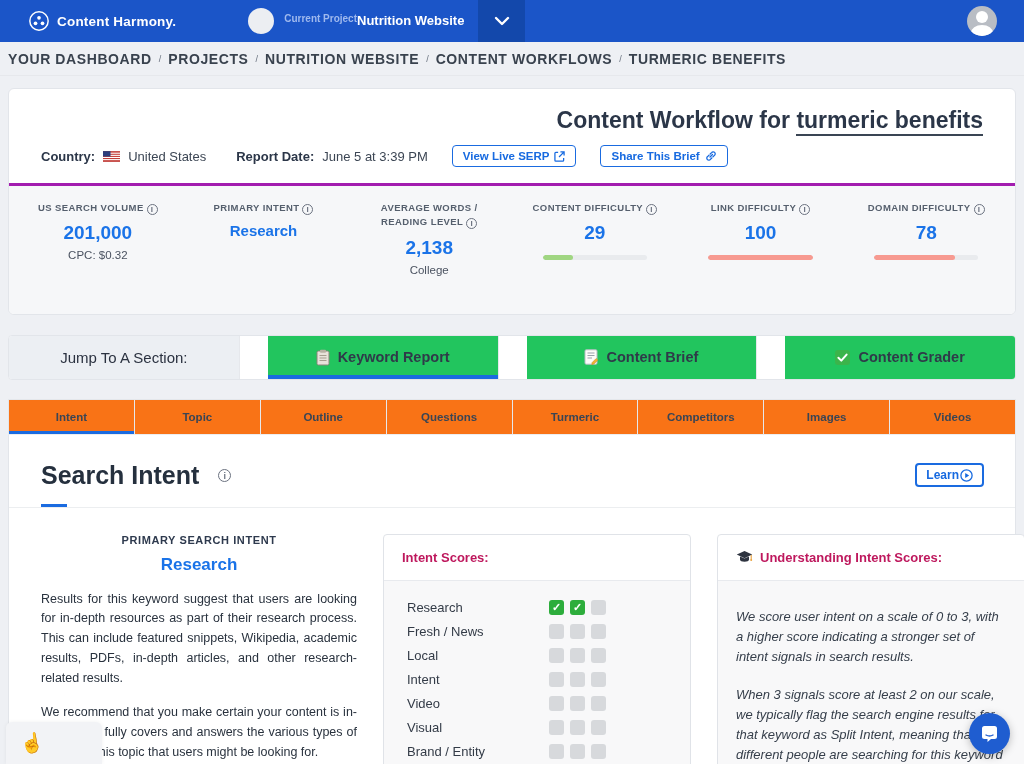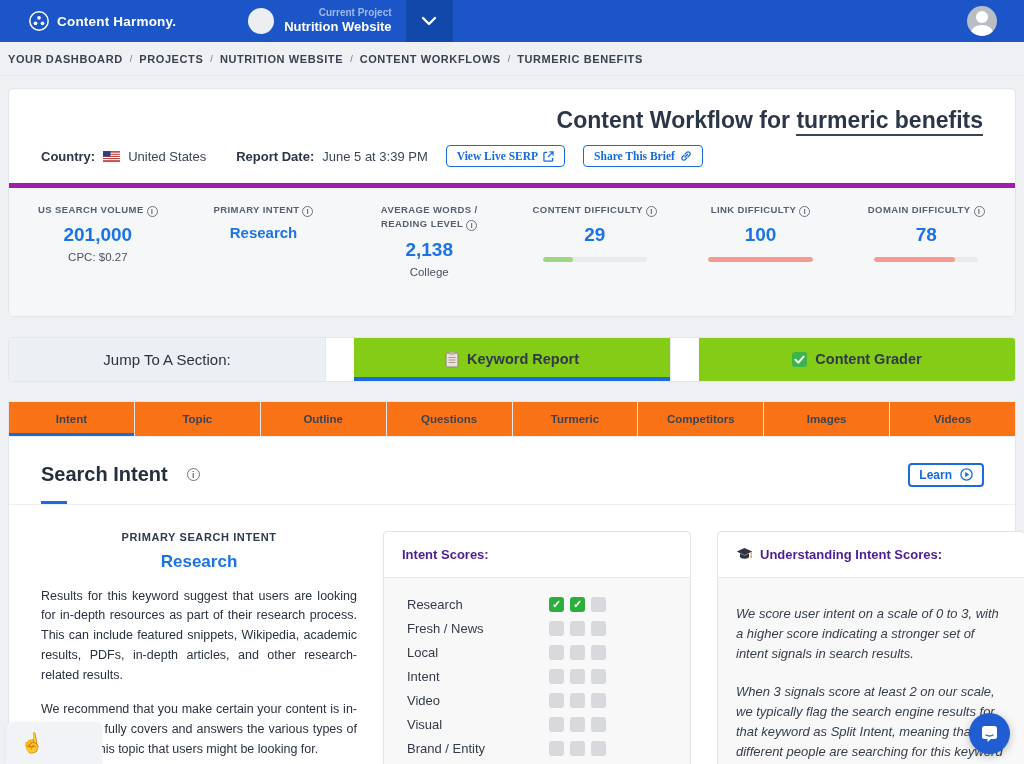--- a/index.html
+++ b/index.html
@@ -6,93 +6,93 @@
   html,body { width:1024px; height:764px; overflow:hidden; }
   body { font-family:"Liberation Sans", sans-serif; background:#eef0f4; color:#2b3648; }
 
   
   .navbar { height:42px; background:#1b55c8; display:flex; align-items:stretch; }
   .brand { display:flex; align-items:center; gap:7px; padding-left:28px; }
   .brand-logo { width:22px; height:22px; }
   .brand-name { color:#fff; font-size:13.5px; font-weight:600; letter-spacing:.2px; }
   .project-switch { display:flex; align-items:center; gap:10px; margin-left:58px; padding:0 14px; }
   .project-avatar { width:26px; height:26px; border-radius:50%; background:#eceef2; }
-  .project-meta { display:flex; flex-direction:column; justify-content:center; line-height:1.25;align-items:flex-end; }
+  .project-meta { display:flex; flex-direction:row; justify-content:center; line-height:1.25; }
   .project-label { font-size:10px; color:#9fb9ee; font-weight:600; }
   .project-name { font-size:13px; color:#fff; font-weight:700; }
   .project-chevron { width:47px; background:#1348ab; display:flex; align-items:center; justify-content:center; cursor:pointer; }
   .user-avatar { margin-left:auto; margin-right:27px; align-self:center; width:30px; height:30px; border-radius:50%; background:#b9bdc4; position:relative; overflow:hidden; cursor:pointer; }
   .user-avatar::before { content:""; position:absolute; left:9px; top:5px; width:12px; height:12px; border-radius:50%; background:#fff; }
   .user-avatar::after { content:""; position:absolute; left:4px; top:19px; width:22px; height:16px; border-radius:50%; background:#fff; }
 
   
   .breadcrumb-bar { height:34px; background:#eef0f4; display:flex; align-items:center; padding-left:8px; border-bottom:1px solid #e6e8ec; }
-  .crumb { font-size:11px; font-weight:700; letter-spacing:.6px; color:#39424e; text-transform:uppercase; cursor:pointer; }
+  .crumb { font-size:14px; font-weight:700; letter-spacing:.6px; color:#39424e; text-transform:uppercase; cursor:pointer; }
   .crumb-sep { font-size:9px; color:#6b7380; margin:0 7px; }
 
   .page { padding:0 8px; }
 
   
   .workflow-card { background:#fff; border:1px solid #e2e5ea; border-radius:6px; margin-top:12px; overflow:hidden; }
   .wf-head { padding:18px 32px 0 32px; }
   .wf-title { font-size:23px; font-weight:800; color:#2b3648;text-align:right; }
   .wf-title .kw { border-bottom:2px solid #3a4554; padding-bottom:1px; }
   .wf-meta { display:flex; align-items:center; gap:8px; margin-top:11px; font-size:13px; color:#3c4654; }
   .meta-label { font-weight:700; color:#2b3648; }
   .flag { width:17px; height:11px; display:inline-block; vertical-align:-1px; }
   .meta-gap { width:14px; }
-  .hdr-btn { display:inline-flex; align-items:center; gap:5px; border:1.5px solid #1a6be0; color:#176ae0; background:#fff; border-radius:4px; font-size:11.5px; font-weight:700; padding:4px 10px; margin-left:10px; cursor:pointer; font-family:Liberation Serif, serif; }
+  .hdr-btn { display:inline-flex; align-items:center; gap:5px; border:1.5px solid #1a6be0; color:#176ae0; background:#fff; border-radius:4px; font-size:11.5px; font-weight:700; padding:4px 10px; margin-left:16px; cursor:pointer; font-family:Liberation Sans, sans-serif; }
   .hdr-btn svg { display:block; }
 
   
-  .stats-grid { display:flex; background:#f6f7f9; border-top:5px solid #a21caf; margin-top:16px; padding:15px 6px 22px; }
+  .stats-grid { display:flex; background:#f6f7f9; border-top:3px solid #a21caf; margin-top:16px; padding:15px 6px 22px; }
   .stat { flex:1; text-align:center; padding:0 6px; }
   .stat-label { font-size:9.5px; font-weight:700; color:#555f6d; text-transform:uppercase; letter-spacing:.4px; line-height:1.5; max-width:140px; margin:0 auto; }
   .stat-value { font-size:19px; font-weight:800; color:#1a73e8; margin-top:7px; cursor:pointer; }
   .stat-sub { font-size:11.5px; color:#4a5260; margin-top:5px; }
   .stat-bar { width:68%; height:5px; border-radius:3px; background:#e9ebee; margin:11px auto 0; overflow:hidden; }
   .stat-bar > div { height:100%; border-radius:3px; }
   .info-i { display:inline-block; width:11px; height:11px; border:1px solid #6b7280; border-radius:50%; font-size:8px; line-height:10px; color:#6b7280; text-align:center; vertical-align:-1px; font-weight:700; margin-left:3px; }
   .info-i::after { content:"i"; }
 
   
   .section-nav { display:flex; margin-top:20px; border-radius:4px; overflow:hidden; border:1px solid #e2e5ea; background:#fff;gap:28px; }
-  .snav-cell { flex:1; height:43px; display:flex; align-items:center; justify-content:center; gap:8px; font-size:14.5px; border-right:1px solid #e6e8ec; position:relative; cursor:pointer; background:#84cc16; color:#2f3a49; }
+  .snav-cell { flex:1; height:43px; display:flex; align-items:center; justify-content:center; gap:8px; font-size:14.5px; border-right:1px solid #e6e8ec; position:relative; cursor:pointer; background:#22c55e; color:#2f3a49; }
   .snav-cell:last-child { border-right:none; }
   .snav-jump { background:#eceff3; color:#2b3240; font-size:15px; cursor:default; }
   .snav-cell.active { font-weight:800; }
   .snav-cell.active::after { content:""; position:absolute; left:0; right:0; bottom:0; height:4px; background:#1a6be0; }
   .snav-cell:not(.snav-jump):not(.active) { font-weight:600; }
 
   
   .tab-bar { display:flex; margin-top:19px; border:1px solid #e4e7eb; border-bottom:none; background:#f97316; }
   .tab { flex:1; height:34px; display:flex; align-items:center; justify-content:center; font-size:11.5px; font-weight:700; color:#3a4554; border-right:1px solid #e6e8ec; position:relative; cursor:pointer; }
   .tab:last-child { border-right:none; }
   .tab.active::after { content:""; position:absolute; left:0; right:0; bottom:0; height:3px; background:#1a6be0; }
 
   
   .content-card { background:#fff; border:1px solid #e2e5ea; border-top:1px solid #eceef0; min-height:360px; }
   .cc-head { display:flex; align-items:center; justify-content:space-between; padding:26px 31px 0 32px; }
-  .cc-title { font-size:20px; font-weight:800; color:#25303e; display:flex; align-items:center; gap:16px; }
+  .cc-title { font-size:25px; font-weight:800; color:#25303e; display:flex; align-items:center; gap:16px; }
   .cc-title .info-i { width:13px; height:13px; line-height:12px; font-size:9px; }
-  .learn-btn { display:inline-flex; align-items:center; gap:8px; border:2px solid #1a6be0; border-radius:4px; background:#fff; color:#176ae0; font-size:12px; font-weight:700; padding:3px 9px; cursor:pointer; font-family:inherit; }
+  .learn-btn { display:inline-flex; align-items:center; gap:1px; border:2px solid #1a6be0; border-radius:4px; background:#fff; color:#176ae0; font-size:12px; font-weight:700; padding:3px 9px; cursor:pointer; font-family:inherit; }
   .cc-underline { width:26px; height:3px; background:#1a6be0; margin:14px 0 0 32px; }
   .cc-divider { height:1px; background:#eceef0; }
 
   .cc-columns { display:flex; gap:26px; padding:26px 30px 40px 32px; }
 
   
   .col-primary { width:316px; flex:none; }
   .pi-label { text-align:center; font-size:11px; font-weight:700; letter-spacing:.6px; color:#2e3a4e; text-transform:uppercase; }
   .pi-value { text-align:center; font-size:17px; font-weight:800; color:#1a73e8; margin-top:9px; cursor:pointer; }
   .pi-para { font-size:12.5px; line-height:1.58; color:#29323e; text-align:justify; margin-top:15px; }
 
   
   .panel { width:308px; flex:none; border:1px solid #e0e3e8; border-radius:4px; background:#fff; align-self:flex-start; }
-  .panel-head { padding:15px 18px; font-size:13px; font-weight:700; color:#4c1d95; display:flex; align-items:center; gap:7px; border-bottom:1px solid #e8eaee; }
+  .panel-head { padding:15px 18px; font-size:13px; font-weight:700; color:#be185d; display:flex; align-items:center; gap:7px; border-bottom:1px solid #e8eaee; }
   .panel-body { background:#f8f8f9; padding:19px 18px 22px; border-radius:0 0 4px 4px; }
 
   .score-row { display:flex; align-items:center; margin-bottom:9px; }
   .score-row:last-child { margin-bottom:0; }
   .score-label { width:147px; font-size:13px; color:#333b47; padding-left:5px; }
   .score-boxes { display:flex; gap:6px; }
   .score-box { width:15px; height:15px; border-radius:3px; background:#d7d9dc; position:relative; }
   .score-box.on { background:#2dad3c; }
   .score-box.on::after { content:"✓"; position:absolute; inset:0; color:#fff; font-size:11px; font-weight:700; line-height:15px; text-align:center; }
 
@@ -179,21 +179,21 @@
               <path d="M5 7l2.5-2.5M4 5.2L2.6 6.6a2 2 0 1 0 2.8 2.8L6.8 8M8 6.8l1.4-1.4a2 2 0 1 0-2.8-2.8L5.2 4" fill="none" stroke="#176ae0" stroke-width="1.3" stroke-linecap="round"></path>
             </svg>
         </button>
       </div>
     </div>
 
     <div class="stats-grid">
       <div class="stat">
         <div class="stat-label"><span>US Search Volume</span><span class="info-i"></span></div>
         <div class="stat-value">201,000</div>
-        <div class="stat-sub">CPC: $0.27</div>
+        <div class="stat-sub">CPC: $0.32</div>
         <div class="stat-bar" style="visibility: hidden;">
             <div></div>
           </div>
       </div>
       <div class="stat">
         <div class="stat-label"><span>Primary Intent</span><span class="info-i"></span></div>
         <div class="stat-value" style="font-size:15px;">Research</div>
         <div class="stat-sub"></div>
         <div class="stat-bar" style="visibility: hidden;">
             <div></div>
@@ -240,20 +240,32 @@
       <svg width="14" height="17" viewBox="0 0 14 17">
           <rect x="1" y="2" width="12" height="14" rx="1.5" fill="#e8e2da" stroke="#8b8378" stroke-width="1"></rect>
           <rect x="4" y="0.8" width="6" height="3" rx="1" fill="#b9b1a4"></rect>
           <g stroke="#a79e90" stroke-width="1">
             <line x1="3.5" y1="6.5" x2="10.5" y2="6.5"></line>
             <line x1="3.5" y1="9" x2="10.5" y2="9"></line>
             <line x1="3.5" y1="11.5" x2="10.5" y2="11.5"></line>
           </g>
         </svg>
       <span>Keyword Report</span>
+    </div>
+    <div class="snav-cell">
+      <svg width="14" height="16" viewBox="0 0 14 16">
+          <rect x="1" y="0.8" width="12" height="14.4" rx="1.2" fill="#fcfcfa" stroke="#b7bcc4" stroke-width="1"></rect>
+          <g stroke="#9aa1ab" stroke-width="1">
+            <line x1="3.5" y1="4" x2="10.5" y2="4"></line>
+            <line x1="3.5" y1="6.5" x2="10.5" y2="6.5"></line>
+            <line x1="3.5" y1="9" x2="8" y2="9"></line>
+          </g>
+          <path d="M8.2 13.5l4-4 1.6 1.6-4 4-2 .4z" fill="#f2b233" stroke="#c78f1e" stroke-width=".6"></path>
+        </svg>
+      <span>Content Brief</span>
     </div>
     <div class="snav-cell">
       <svg width="15" height="15" viewBox="0 0 15 15">
           <rect width="15" height="15" rx="3" fill="#3cb44b"></rect>
           <polyline points="3.4,7.8 6.3,10.6 11.6,4.6" fill="none" stroke="#fff" stroke-width="2" stroke-linecap="round" stroke-linejoin="round"></polyline>
         </svg>
       <span>Content Grader</span>
     </div>
   </div>
 

